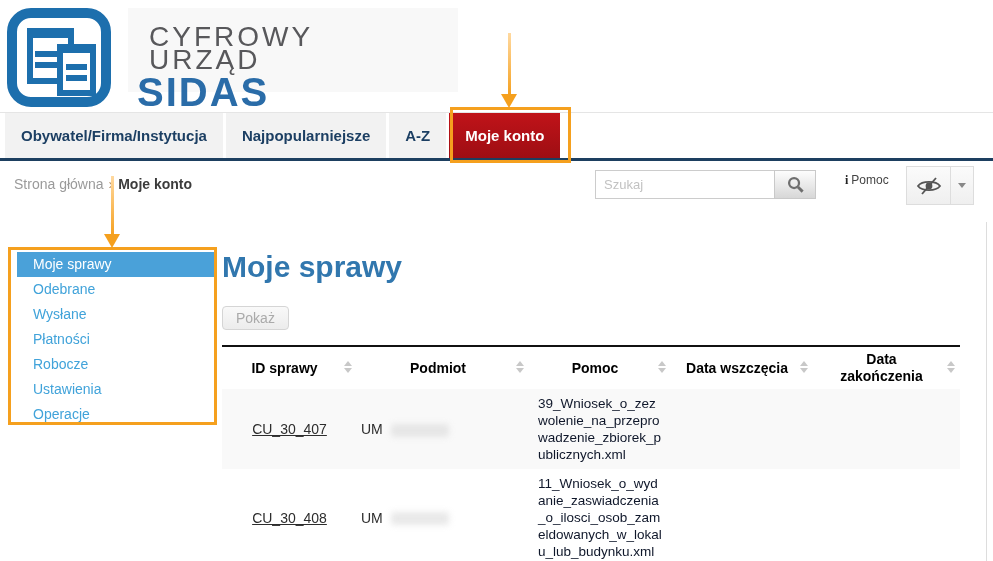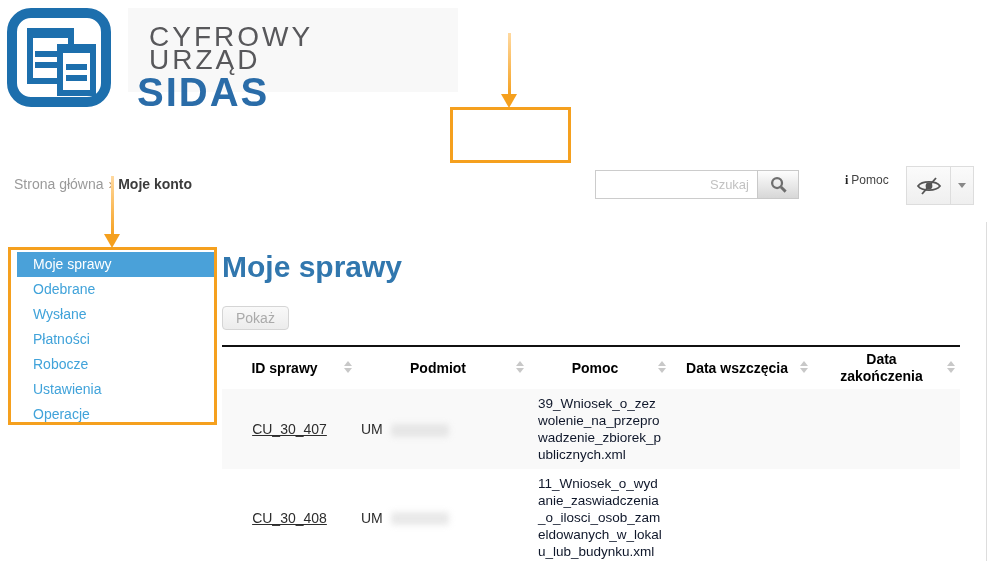--- a/index.html
+++ b/index.html
@@ -20,21 +20,21 @@
   .tab { background:#f2f2f2; color:#1c3f63; font-weight:bold; font-size:15px; line-height:45px; padding:0 16px; white-space:nowrap; cursor:pointer; }
   .tab.active { background:linear-gradient(#c01319,#9e0e13); color:#fff; }
 
   
   .breadcrumb { position:absolute; left:14px; top:176px; font-size:14px; color:#9a9a9a; }
   .breadcrumb .home { color:#9a9a9a; cursor:pointer; }
   .breadcrumb .sep { margin:0 5px; color:#b0906a; }
   .breadcrumb .current { color:#3c3c3c; font-weight:bold; }
 
   .search-wrap { position:absolute; left:595px; top:170px; display:flex; }
-  .search-input { width:162px; height:29px; border:1px solid #ccc; border-right:none; padding:0 8px; font-size:13px; color:#555; outline:none;text-align:right; }
+  .search-input { width:179px; height:29px; border:1px solid #ccc; border-right:none; padding:0 8px; font-size:13px; color:#555; outline:none; }
   .search-input::placeholder { color:#c2c2c2; }
   .search-btn { width:42px; height:29px; border:1px solid #c9c9c9; background:linear-gradient(#fdfdfd,#d7d7d7); cursor:pointer; display:flex; align-items:center; justify-content:center; }
 
   .help { position:absolute; left:845px; top:173px; font-size:12px; color:#444; cursor:pointer; }
   .help .info-i { font-family:"Liberation Serif", serif; font-weight:bold; color:#222; margin-right:3px; }
 
   .eye-group { position:absolute; left:906px; top:166px; display:flex; }
   .eye-btn, .caret-btn { height:39px; border:1px solid #ddd; background:linear-gradient(#fbfbfb,#efefef); display:flex; align-items:center; justify-content:center; cursor:pointer; }
   .eye-btn { width:45px; }
   .caret-btn { width:23px; border-left:none; }
@@ -95,20 +95,28 @@
       <rect x="61" y="68" width="21" height="6" fill="#1d6fad"></rect>
     </svg>
   </div>
 
   <div class="brand">
     <div class="brand-line">CYFROWY</div>
     <div class="brand-line">URZĄD</div>
     <div class="brand-sidas">SIDAS</div>
   </div>
 
+  <div class="nav">
+    <div class="tabs">
+      <div class="tab">Obywatel/Firma/Instytucja</div>
+      <div class="tab">Najpopularniejsze</div>
+      <div class="tab">A-Z</div>
+      <div class="tab active">Moje konto</div>
+    </div>
+  </div>
 
   <div class="breadcrumb">
     <span class="home">Strona główna</span><span class="sep">›</span><span class="current">Moje konto</span>
   </div>
 
   <div class="search-wrap">
     <input class="search-input" type="text" placeholder="Szukaj" style="">
     <div class="search-btn">
       <svg width="19" height="19" viewBox="0 0 20 20">
         <circle cx="8.5" cy="8.5" r="5.2" fill="none" stroke="#6e6e6e" stroke-width="2.4"></circle>

